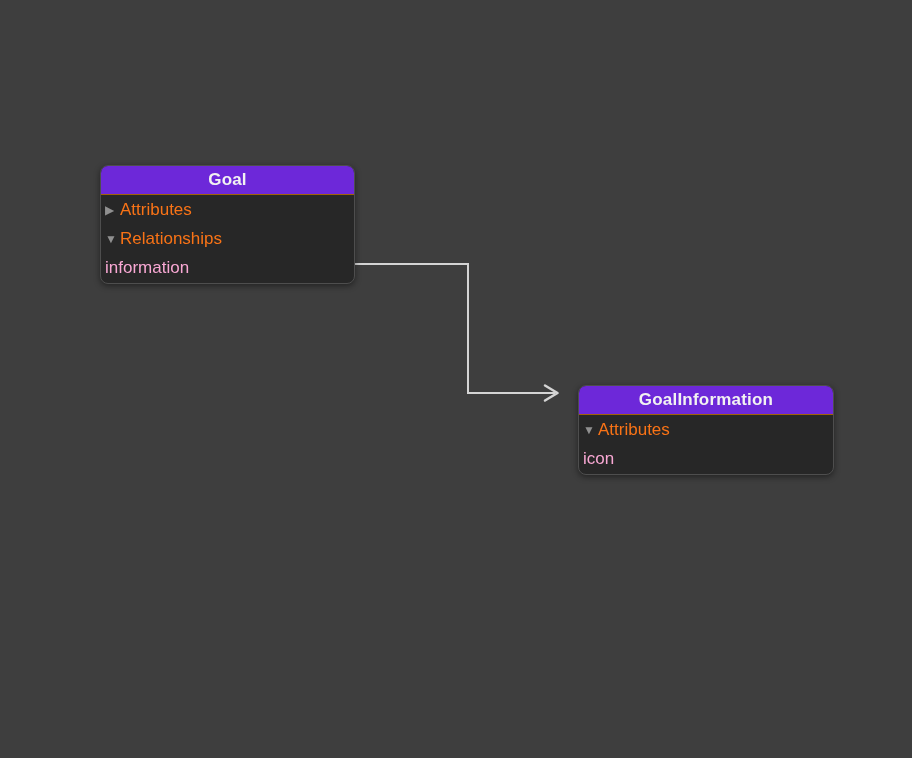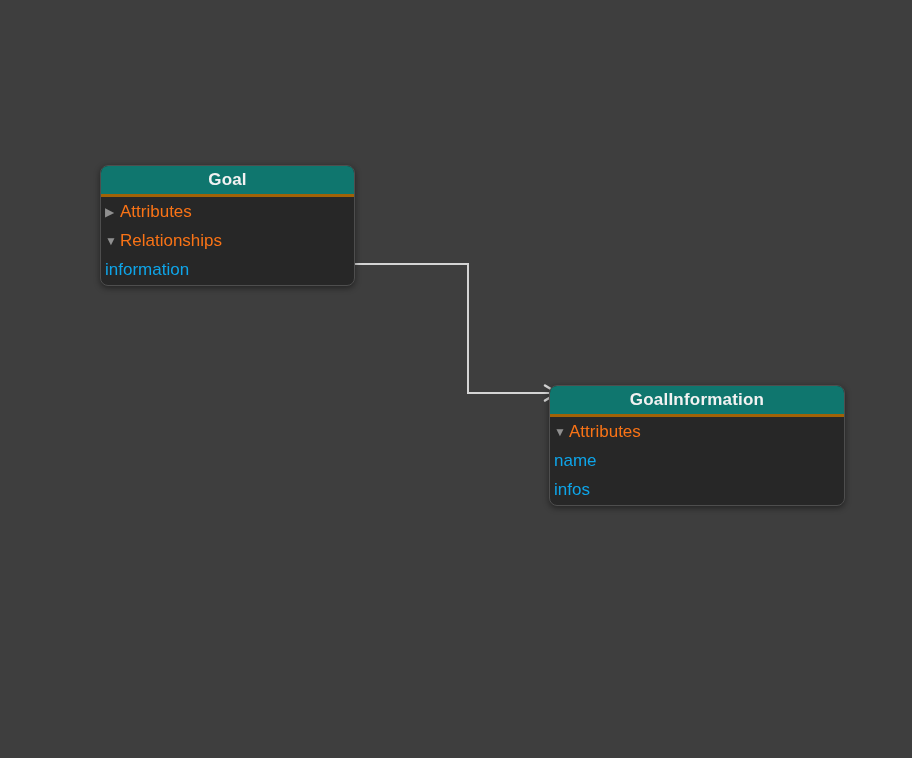--- a/index.html
+++ b/index.html
@@ -33,28 +33,28 @@
     border-radius: 8px;
     box-shadow: 0 2px 6px rgba(0,0,0,0.45);
     box-sizing: border-box;
   }
   .entity-goal {
     left: 100px;
     top: 165px;
     width: 255px;
   }
   .entity-goal-information {
-    left: 549px;
+    left: 578px;
     top: 385px;
-    width: 296px;
+    width: 256px;
   }
   .entity-header {
     height: 28px;
-    background: #0f766e;
-    border-bottom: 3px solid #a16207;
+    background: #6d28d9;
+    border-bottom: 1px solid #a16207;
     border-radius: 7px 7px 0 0;
     display: flex;
     align-items: center;
     justify-content: center;
   }
   .entity-title {
     color: #f2f2f2;
     font-size: 17px;
     font-weight: bold;
     letter-spacing: 0.2px;
@@ -80,21 +80,21 @@
     width: 15px;
     display: inline-flex;
     justify-content: flex-start;
     align-items: center;
     line-height: 1;
   }
   .section-label {
     color: #f97316;
   }
   .item-row {
-    color: #0ea5e9;
+    color: #f9a8d4;
   }
 </style>
 </head>
 <body>
 
 <div class="canvas">
 
   <svg class="connector-svg" width="912" height="758" viewBox="0 0 912 758">
     <path d="M355 264 H468 V393 H555" fill="none" stroke="#d4d4d4" stroke-width="2"></path>
     <path d="M545 385.5 L557.5 393 L545 400.5" fill="none" stroke="#d4d4d4" stroke-width="2.5" stroke-linecap="round" stroke-linejoin="round"></path>
@@ -122,21 +122,18 @@
   <div class="entity entity-goal-information">
     <div class="entity-header">
       <span class="entity-title">GoalInformation</span>
     </div>
     <div class="entity-body">
       <div class="row section-row">
         <span class="tri">▼</span>
         <span class="section-label">Attributes</span>
       </div>
       <div class="row item-row">
-        <span>name</span>
-      </div>
-      <div class="row item-row">
-        <span>infos</span>
+        <span>icon</span>
       </div>
     </div>
   </div>
 
 </div>
 
 </body></html>

